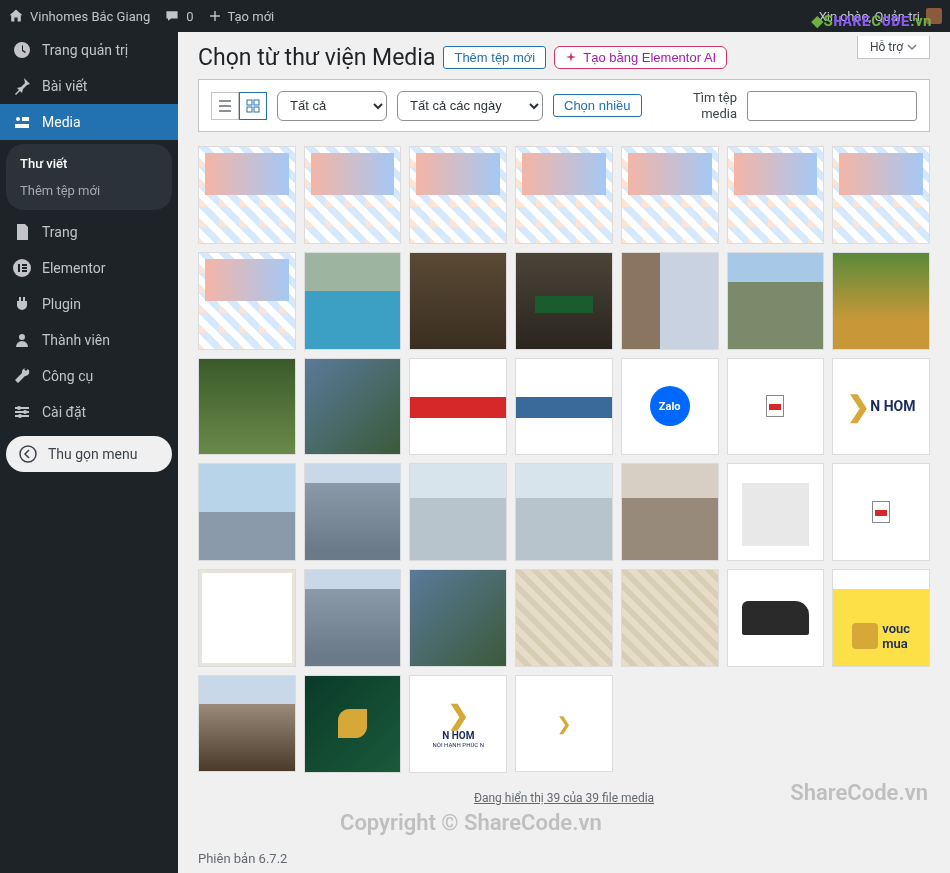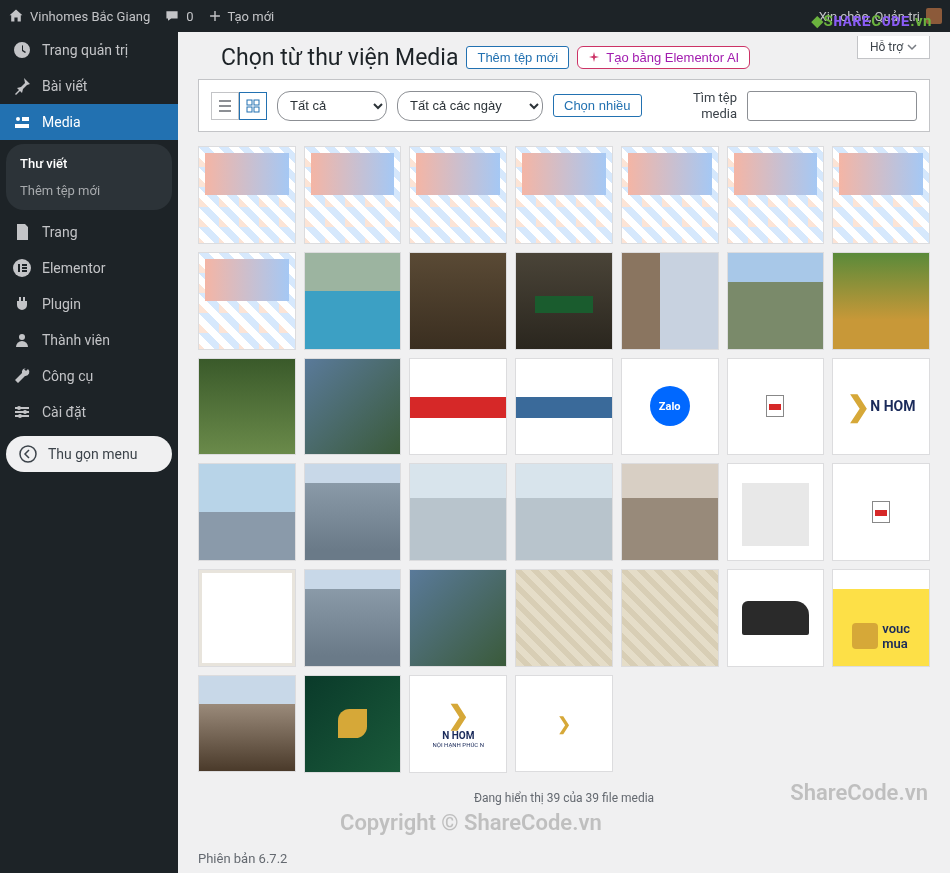--- a/index.html
+++ b/index.html
@@ -21,31 +21,31 @@
 .submenu { background: #2c3338; padding: 6px 0; border-radius: 18px; margin: 4px 6px 4px 6px; }
 .submenu-item { padding: 6px 14px; font-size: 13px; cursor: pointer; }
 .submenu-item.cur { color: #fff; font-weight: 500; }
 .submenu-item:not(.cur) { color: #a7aaad; }
 .collapse-btn { background: #f0f0f1; color: #3c434a; border-radius: 20px; margin: 6px; }
 .collapse-btn .menu-icon { fill: #3c434a; }
 
 
 .content { position: absolute; left: 178px; top: 32px; right: 0; bottom: 0; padding: 0 20px 20px; overflow: auto; }
 .heading-row { display: flex; align-items: center; gap: 8px; padding: 12px 0 8px; }
-.heading-row h1 { font-size: 23px; font-weight: 400; color: #1d2327; margin-left: 23px; }
+.heading-row h1 { font-size: 23px; font-weight: 400; color: #1d2327; }
 .btn { display: inline-flex; align-items: center; gap: 6px; border: 1px solid #2271b1; color: #2271b1; background: #fff; padding: 3px 10px; border-radius: 3px; font-size: 13px; cursor: pointer; }
 .btn.ai { border-color: #c36; color: #a21caf; border-radius: 6px; }
 
 .filter-bar { background: #fff; border: 1px solid #c3c4c7; padding: 10px 12px; display: flex; align-items: center; gap: 10px; margin-bottom: 14px; }
 .view-toggle { display: flex; }
 .view-btn { width: 28px; height: 28px; border: 1px solid #c3c4c7; display: flex; align-items: center; justify-content: center; cursor: pointer; background: #fff; }
 .view-btn.active { background: #fff; border-color: #2271b1; }
 .view-btn svg { stroke: #2271b1; fill: none; }
 .view-btn:not(.active) svg { stroke: #8c8f94; }
-select { height: 30px; padding: 0 24px 0 8px; border: 1px solid #8c8f94; border-radius: 13px; background: #fff; font-size: 13px; color: #2c3338; }
+select { height: 30px; padding: 0 24px 0 8px; border: 1px solid #8c8f94; border-radius: 6px; background: #fff; font-size: 13px; color: #2c3338; }
 .spacer { flex: 1; }
 .search-label { font-size: 13px; color: #3c434a; text-align: right; line-height: 1.2; }
 .search-input { width: 170px; height: 30px; border: 1px solid #8c8f94; border-radius: 3px; padding: 0 8px; }
 
 .grid { display: grid; grid-template-columns: repeat(7, 1fr); gap: 8px; }
 .tile { aspect-ratio: 1/1; background: #fff; border: 1px solid #dcdcde; position: relative; overflow: hidden; cursor: pointer; display: flex; align-items: center; justify-content: center; }
 .tile .ph { width: 100%; height: 100%; }
 
 
 .ph-floor { background: linear-gradient(45deg,#fce4d6 25%,#fff 25%,#fff 50%,#d6e8fc 50%,#d6e8fc 75%,#fff 75%); background-size: 20px 20px; position:relative; }
@@ -82,21 +82,21 @@
 .car-shape{width:70%;height:35%;background:#2a2a2a;border-radius:6px 14px 2px 2px;}
 .ph-voucher{background:#fde047;display:flex;align-items:center;justify-content:center;gap:4px;font-size:13px;font-weight:600;color:#1a2a5a;margin-top:37px;}
 .ph-voucher .gift{width:26px;height:26px;background:#d6a838;border-radius:4px;}
 .ph-render { background: linear-gradient(180deg,#c8d8e8 30%,#9a8a7a 30%,#4a3a2a); }
 .ph-greenlogo{background:linear-gradient(135deg,#0a3a2a,#1a5a3a);display:flex;align-items:center;justify-content:center;}
 .ph-greenlogo::after{content:"";width:30%;height:30%;background:#d6a838;border-radius:40% 0 40% 0;}
 .ph-logo-full{background:#fff;display:flex;flex-direction:column;align-items:center;justify-content:center;font-size:10px;font-weight:700;color:#1a2a5a;}
 .ph-logo-sm{background:#fff;display:flex;align-items:center;justify-content:center;}
 .ph-logo-sm .flame{color:#d6a838;font-size:18px;}
 
-.status-line { text-align:center; font-size:12px; color:#646970; padding: 18px 0 40px; }
+.status-line { text-align:center; font-size:12px; color:#646970; padding: 18px 0 40px; text-decoration: underline; }
 
 .footer { display:flex; justify-content:space-between; font-size:13px; color:#646970; padding: 6px 0 12px; border-top:none; }
 .footer a{color:#2271b1;}
 
 
 .wm-logo { position:absolute; right:18px; top:12px; font-size:15px; font-weight:700; letter-spacing:0.5px; pointer-events:none; }
 .wm-logo .s-o{color:#6bb33e;} .wm-logo .s-g{color:#8b5cf6;font-family:Liberation Mono, monospace;}
 .wm-text1 { position:absolute; right:22px; top:780px; font-size:22px; color:#bfbfbf; font-weight:600; pointer-events:none; }
 .wm-text2 { position:absolute; left:340px; top:810px; font-size:22px; color:#bfbfbf; font-weight:600; pointer-events:none; }
 

